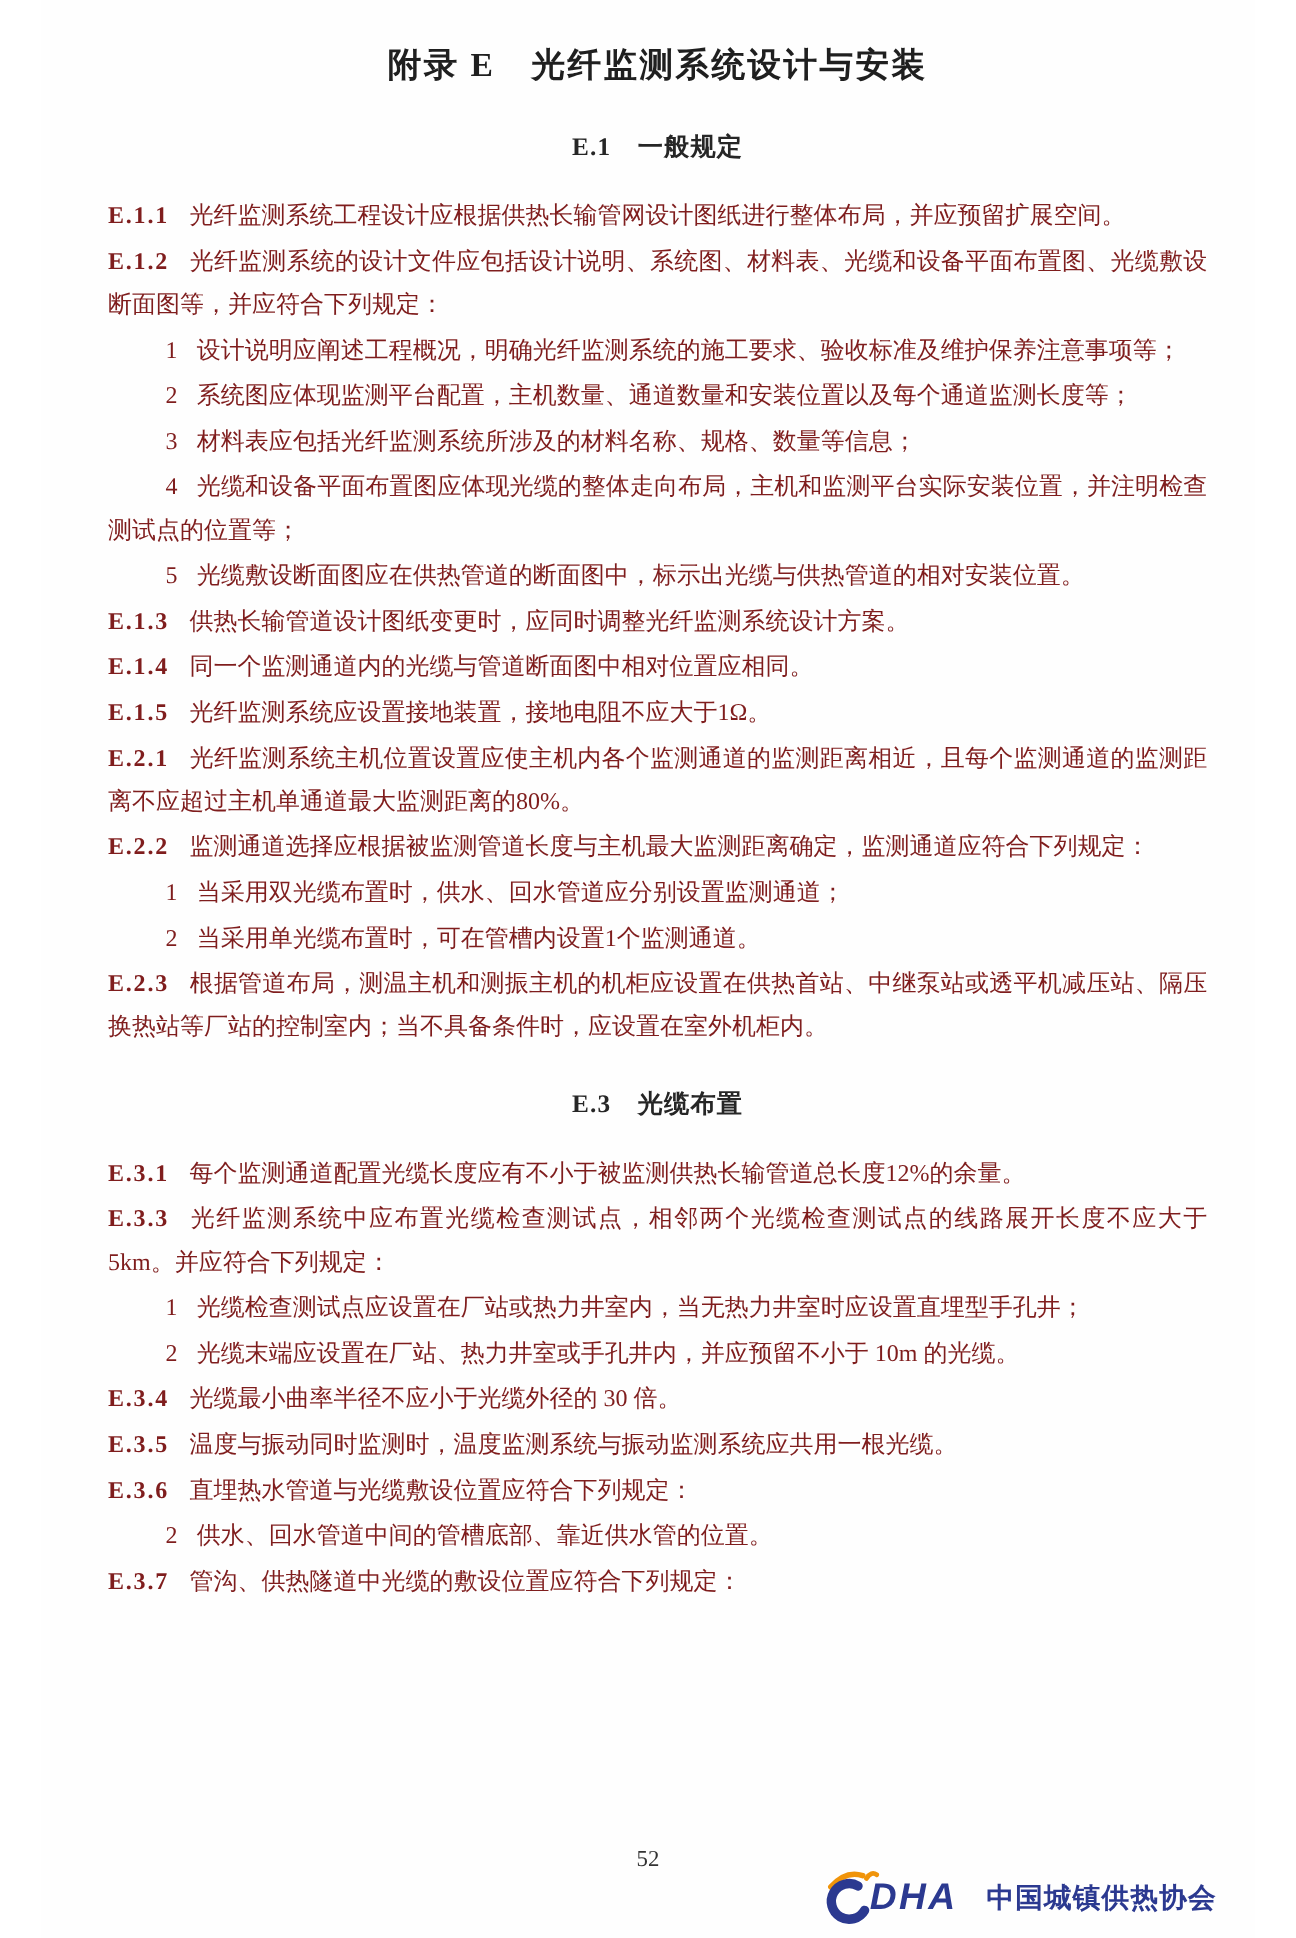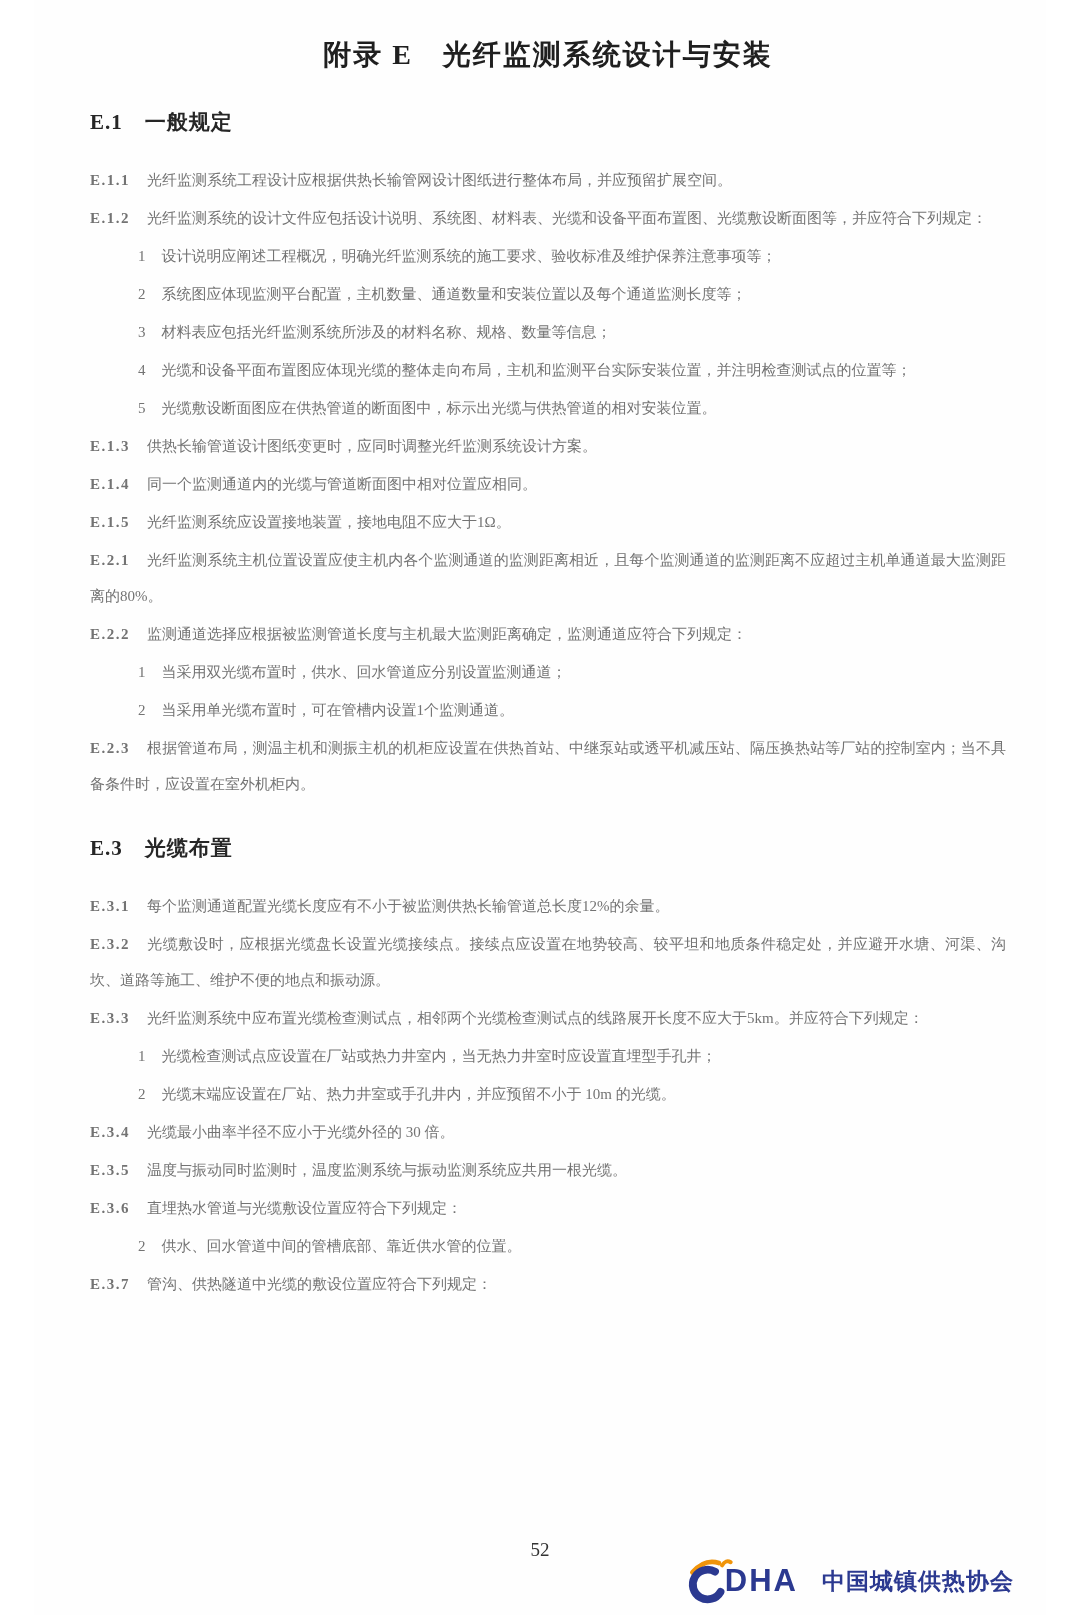--- a/index.html
+++ b/index.html
@@ -13,46 +13,46 @@
     overflow:hidden;
     font-family:"Liberation Serif","DejaVu Serif",serif;
     color:#2e2e2e;
   }
   h1.doc-title {
     font-size:28px; font-weight:700; text-align:center;
     margin:8px 0 0 0; letter-spacing:2px; color:#1f1f1f;
     line-height:42px;
   }
   h2.section-heading {
-    font-size:21px; font-weight:700; 
+    font-size:21px; font-weight:700; text-align:center;
     margin:30px 0 24px 0; letter-spacing:1px; color:#262626;
     line-height:32px;
   }
   #sections-root p { 
-    font-size:15px; line-height:36px; margin:2px 0;
-    text-align:justify; color:#737373;
+    font-size:20px; line-height:36px; margin:2px 0;
+    text-align:justify; color:#7f1d1d;
   }
   p.item { text-indent:48px; }
   .num  { font-weight:700; letter-spacing:1.5px; margin-right:17px; white-space:nowrap; }
   .inum { margin-right:16px; }
   .footer { position:absolute; left:0; right:0; bottom:0; height:82px; }
   .page-number {
     position:absolute; left:0; right:0; top:6px;
     text-align:center; font-size:19px; color:#333;
   }
   .logo {
     position:absolute; right:32px; bottom:8px;
     display:flex; align-items:center;
   }
   .logo svg { display:block; }
   .mark-c   { fill:none; stroke:var(--logo-blue,#2b3990);  stroke-linecap:round; }
   .mark-arc { fill:none; stroke:var(--logo-orange,#f0940a); stroke-linecap:round; }
   .logo-dha {
     font-family:"Liberation Sans","DejaVu Sans",sans-serif;
-    font-weight:700; font-size:31px;
+    font-style:italic; font-weight:700; font-size:31px;
     color:var(--logo-blue,#2b3990); letter-spacing:2px;
     margin-left:-8px;
   }
   .logo-cn {
     font-family:"Liberation Sans","DejaVu Sans",sans-serif;
     font-weight:700; font-size:23px;
     color:var(--logo-blue,#2b3990); letter-spacing:1px;
     margin-left:24px;
   }
 </style>
@@ -75,21 +75,20 @@
       <p class="clause"><span class="num">E.1.3</span><span>供热长输管道设计图纸变更时，应同时调整光纤监测系统设计方案。</span></p>
       <p class="clause"><span class="num">E.1.4</span><span>同一个监测通道内的光缆与管道断面图中相对位置应相同。</span></p>
       <p class="clause"><span class="num">E.1.5</span><span>光纤监测系统应设置接地装置，接地电阻不应大于1Ω。</span></p>
       <p class="clause"><span class="num">E.2.1</span><span>光纤监测系统主机位置设置应使主机内各个监测通道的监测距离相近，且每个监测通道的监测距离不应超过主机单通道最大监测距离的80%。</span></p>
       <p class="clause"><span class="num">E.2.2</span><span>监测通道选择应根据被监测管道长度与主机最大监测距离确定，监测通道应符合下列规定：</span></p>
       <p class="item"><span class="inum">1</span><span>当采用双光缆布置时，供水、回水管道应分别设置监测通道；</span></p>
       <p class="item"><span class="inum">2</span><span>当采用单光缆布置时，可在管槽内设置1个监测通道。</span></p>
       <p class="clause"><span class="num">E.2.3</span><span>根据管道布局，测温主机和测振主机的机柜应设置在供热首站、中继泵站或透平机减压站、隔压换热站等厂站的控制室内；当不具备条件时，应设置在室外机柜内。</span></p>
       <h2 class="section-heading">E.3　光缆布置</h2>
       <p class="clause"><span class="num">E.3.1</span><span>每个监测通道配置光缆长度应有不小于被监测供热长输管道总长度12%的余量。</span></p>
-      <p class="clause"><span class="num">E.3.2</span><span>光缆敷设时，应根据光缆盘长设置光缆接续点。接续点应设置在地势较高、较平坦和地质条件稳定处，并应避开水塘、河渠、沟坎、道路等施工、维护不便的地点和振动源。</span></p>
       <p class="clause"><span class="num">E.3.3</span><span>光纤监测系统中应布置光缆检查测试点，相邻两个光缆检查测试点的线路展开长度不应大于5km。并应符合下列规定：</span></p>
       <p class="item"><span class="inum">1</span><span>光缆检查测试点应设置在厂站或热力井室内，当无热力井室时应设置直埋型手孔井；</span></p>
       <p class="item"><span class="inum">2</span><span>光缆末端应设置在厂站、热力井室或手孔井内，并应预留不小于 10m 的光缆。</span></p>
       <p class="clause"><span class="num">E.3.4</span><span>光缆最小曲率半径不应小于光缆外径的 30 倍。</span></p>
       <p class="clause"><span class="num">E.3.5</span><span>温度与振动同时监测时，温度监测系统与振动监测系统应共用一根光缆。</span></p>
       <p class="clause"><span class="num">E.3.6</span><span>直埋热水管道与光缆敷设位置应符合下列规定：</span></p>
       <p class="item"><span class="inum">2</span><span>供水、回水管道中间的管槽底部、靠近供水管的位置。</span></p>
       <p class="clause"><span class="num">E.3.7</span><span>管沟、供热隧道中光缆的敷设位置应符合下列规定：</span></p>
     </div>
 

